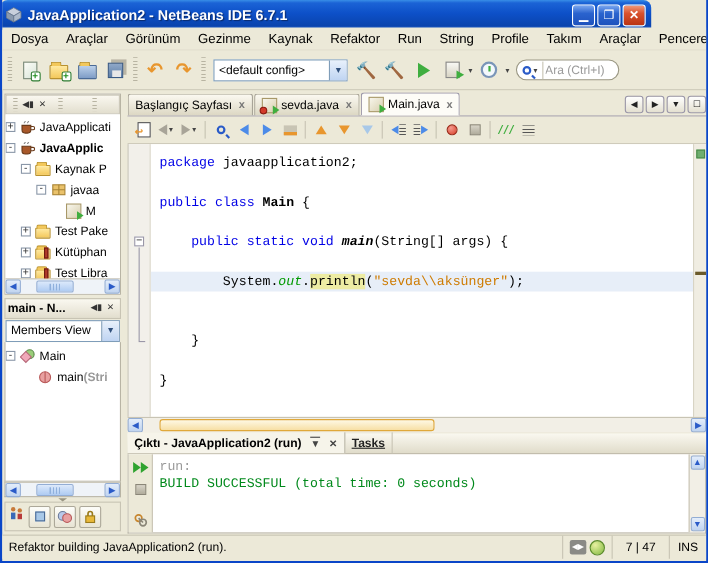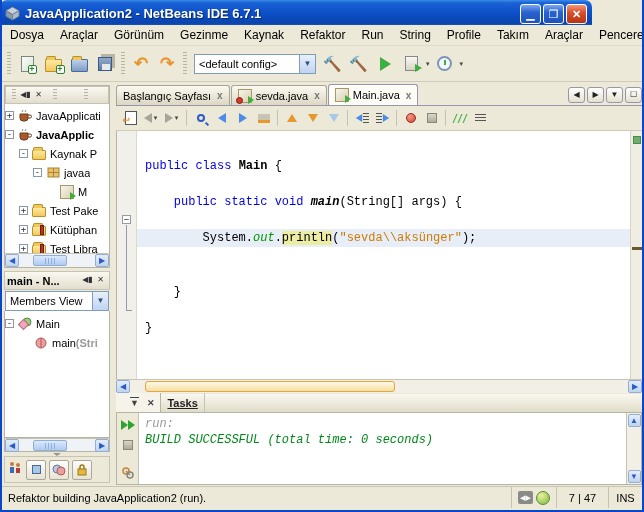--- a/index.html
+++ b/index.html
@@ -179,21 +179,21 @@
   .otab.active { background:#F6F4EA; font-weight:bold; border-right:1px solid #B8B4A4; }
   .otab.plain { border-right:1px solid #C8C4B4; color:#222; font-weight:bold;text-decoration:underline; }
   .o-ctl { font-size:9px; color:#444; margin-left:8px; cursor:pointer; }
   .obody { flex:1; display:flex; background:#fff; border:1px solid #B8B4A4; border-top:none; }
   .obtns { width:22px; background:#ECE9D8; border-right:1px solid #C8C4B4; display:flex; flex-direction:column;
     align-items:center; padding-top:3px; flex:none; }
   .obtn { width:17px; height:17px; margin-bottom:3px; display:flex; align-items:center; justify-content:center; cursor:pointer; }
   .rerun { display:flex; }
   .rerun i { width:0; height:0; border-left:7px solid #2FA32F; border-top:5px solid transparent; border-bottom:5px solid transparent; }
   .ocontent { flex:1; font-family:"Liberation Mono","DejaVu Sans Mono",monospace; font-size:12px; padding:3px 6px; overflow:hidden; }
-  .oline { height:16px; line-height:16px; white-space:pre;font-style:italic; }
+  .oline { height:16px; line-height:16px; white-space:pre; }
   .oline.gray { color:#9A9A9A; }
   .oline.green { color:#00891B; }
   .ovscroll { width:15px; background:#F2EFE6; border-left:1px solid #C8C4B4; display:flex; flex-direction:column;
     justify-content:space-between; align-items:center; padding:1px 0; flex:none; }
 
   
   .statusbar { position:absolute; left:0; top:486px; width:640px; height:22px; background:#ECE9D8;
     border-top:1px solid #C8C4B4; display:flex; align-items:center; font-size:11px; }
   .sb-msg { flex:1; padding-left:6px; white-space:nowrap; overflow:hidden; }
   .sb-cell { border-left:1px solid #C8C4B4; height:100%; display:flex; align-items:center; justify-content:center; padding:0 6px; }
@@ -274,20 +274,26 @@
         <div class="tri-green"></div>
       </div>
     <div class="tbtn">
         <div class="i-debug"></div>
       </div>
     <span class="caret">▾</span>
     <div class="tbtn">
         <div class="i-clock"></div>
       </div>
     <span class="caret">▾</span>
+    <div class="searchbox">
+      <span class="mag"></span>
+      <span class="caret">▾</span>
+      <span class="vsep"></span>
+      <span class="ph">Ara (Ctrl+I)</span>
+    </div>
   </div>
 
   <div class="projects">
     <div class="panelhead">
       <div class="ph-grip"></div>
       <span class="ph-btn">◀▮</span>
       <span class="ph-btn">✕</span>
       <div class="ph-grip" style="margin-left:8px;"></div>
       <div class="ph-grip" style="margin-left:24px;"></div>
     </div>
@@ -531,20 +537,21 @@
       </div>
   </div>
 
   <div class="editor">
     <div class="gutter">
       <div class="fold-box" style="top:84px;">−</div>
       <div class="fold-line" style="top:94px;height:85px;"></div>
       <div class="fold-corner" style="top:179px;"></div>
     </div>
     <div class="codearea">
+      <div class="cline"><span class="tk kw">package</span><span class="tk pl"> javaapplication2;</span></div>
       <div class="cline"></div>
       <div class="cline"><span class="tk kw">public class </span><span class="tk cls">Main</span><span class="tk pl"> {</span></div>
       <div class="cline"></div>
       <div class="cline"><span class="tk pl">    </span><span class="tk kw">public static void </span><span class="tk mth">main</span><span class="tk pl">(String[] args) {</span></div>
       <div class="cline"></div>
       <div class="cline cur"><span class="tk pl">        System.</span><span class="tk fld">out</span><span class="tk pl">.</span><span class="tk occ">println</span><span class="tk pl">(</span><span class="tk str">"sevda\\aksünger"</span><span class="tk pl">);</span></div>
       <div class="cline"></div>
       <div class="cline"></div>
       <div class="cline"><span class="tk pl">    }</span></div>
       <div class="cline"></div>
@@ -559,20 +566,21 @@
   <div class="ehscroll">
     <div class="sbtn">◀</div>
     <div class="ethumb"></div>
     <div class="strack"></div>
     <div class="sbtn">▶</div>
   </div>
 
   <div class="output">
     <div class="otabs">
       <div class="otab active">
+        <span>Çıktı - JavaApplication2 (run)</span>
         <span class="o-ctl" style="border-top:1px solid #444;">▼</span>
         <span class="o-ctl">✕</span>
       </div>
       <div class="otab plain">
         <span>Tasks</span>
       </div>
     </div>
     <div class="obody">
       <div class="obtns">
         <div class="obtn">

